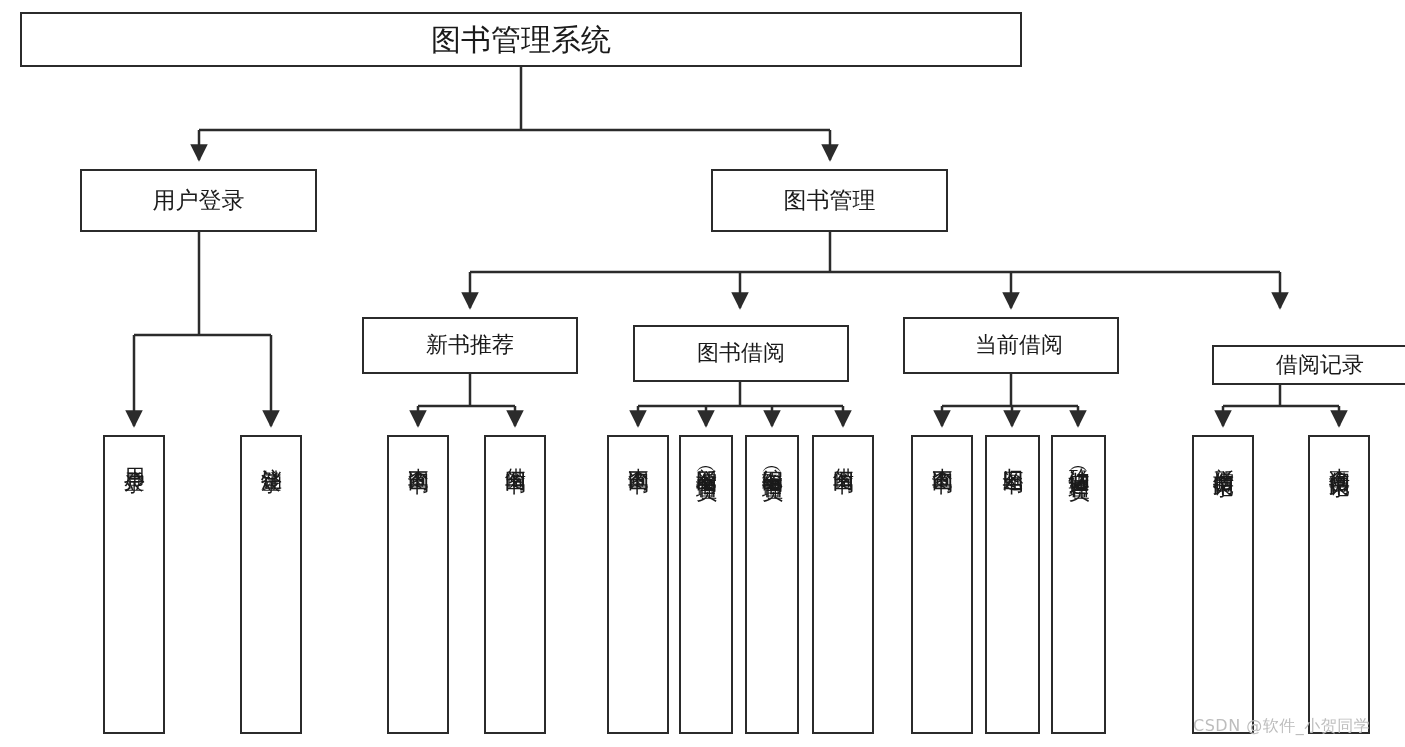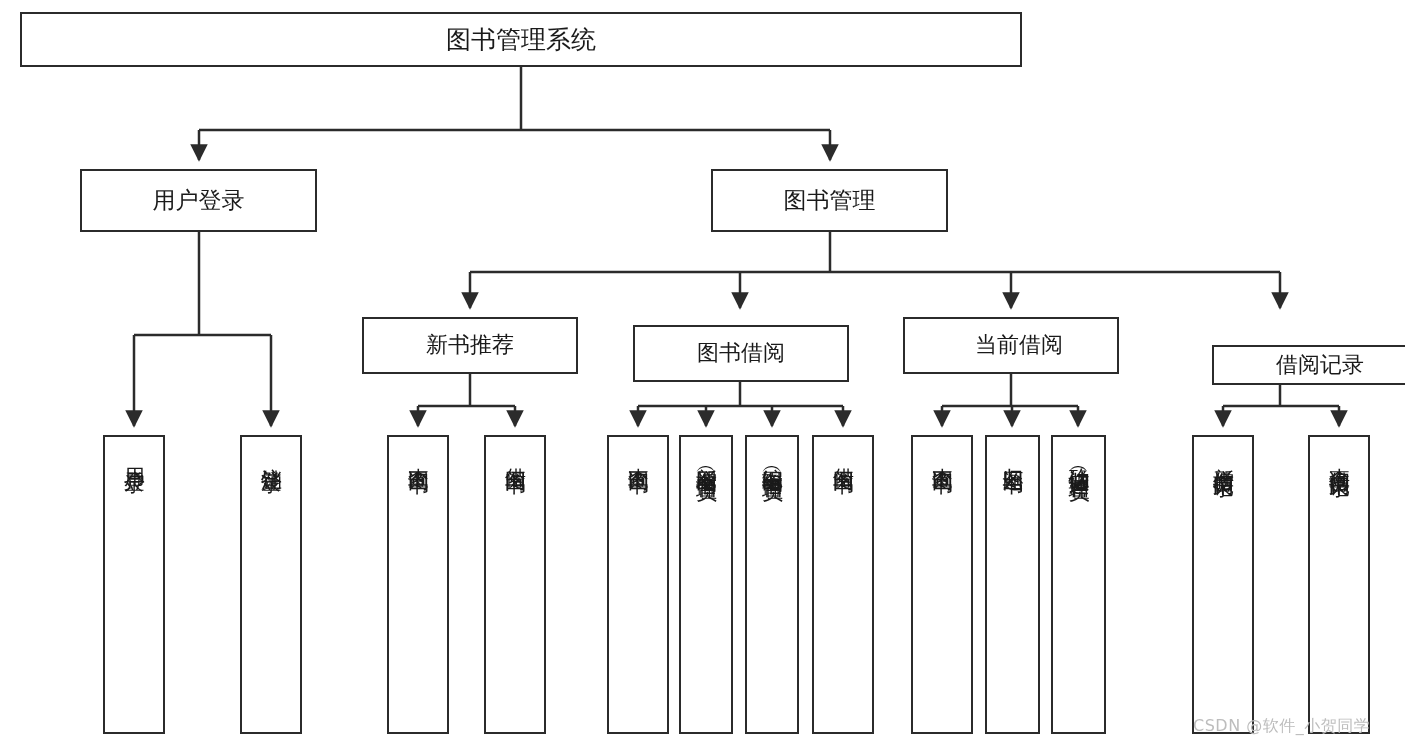--- a/index.html
+++ b/index.html
@@ -45,21 +45,21 @@
   .node.vertical {
     align-items: flex-start;
     padding-top: 14px;
   }
   .node.vertical .node-label {
     writing-mode: vertical-rl;
     text-orientation: upright;
     letter-spacing: 2px;
     line-height: 1;
   }
-  #title-node .node-label { font-size: 25px; }
+  #title-node .node-label { font-size: 30px; }
   .lvl1 .node-label { font-size: 23px; }
   .lvl2 .node-label { font-size: 22px; }
   .leaf .node-label { font-size: 21px; }
   .watermark {
     position: absolute;
     color: #bdbdbd;
     font-size: 16px;
     white-space: nowrap;
     letter-spacing: 0.5px;
   }

